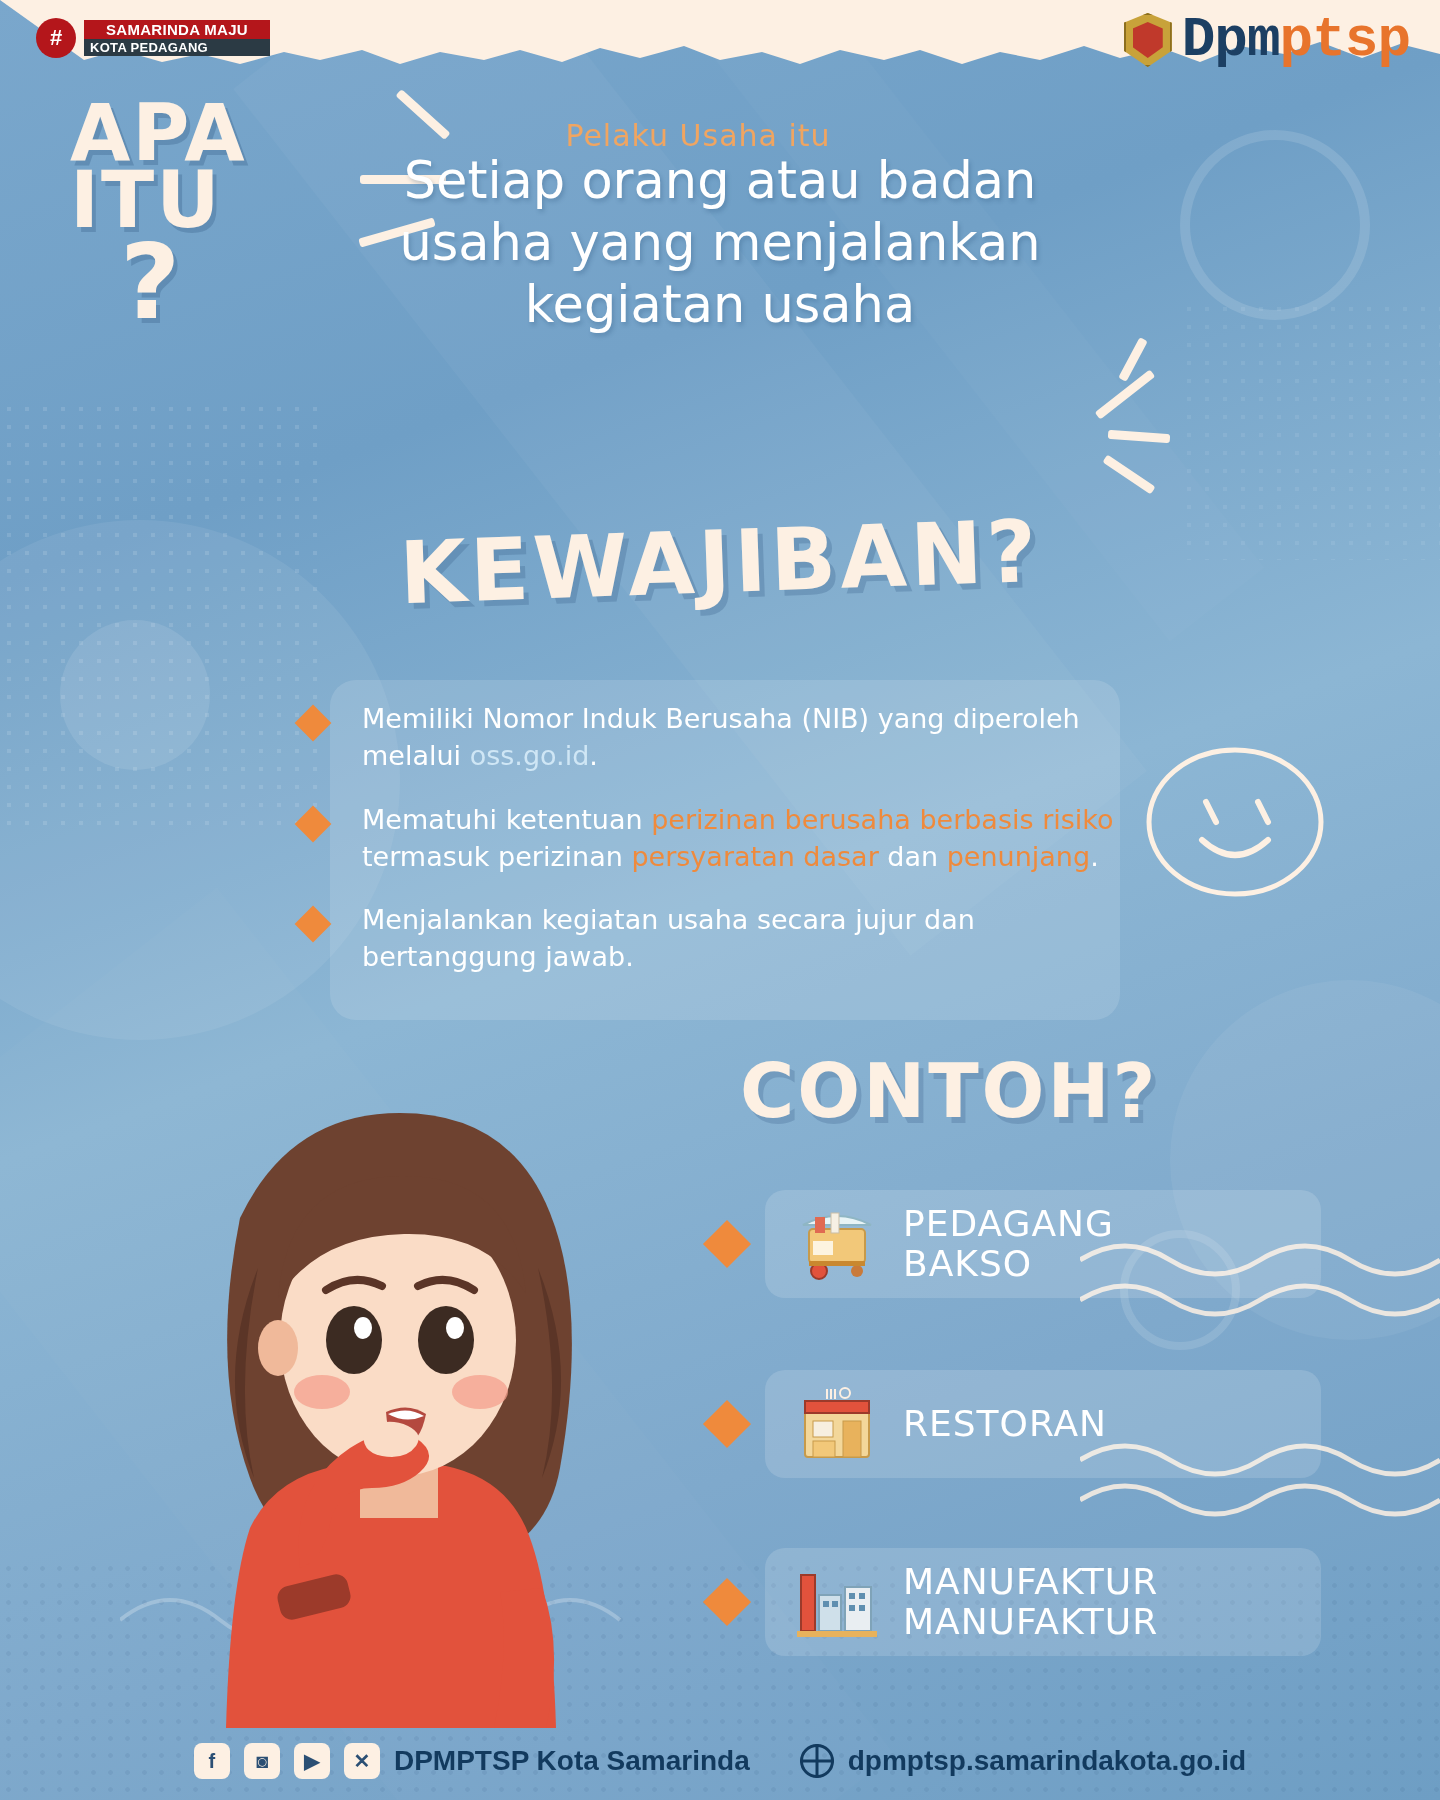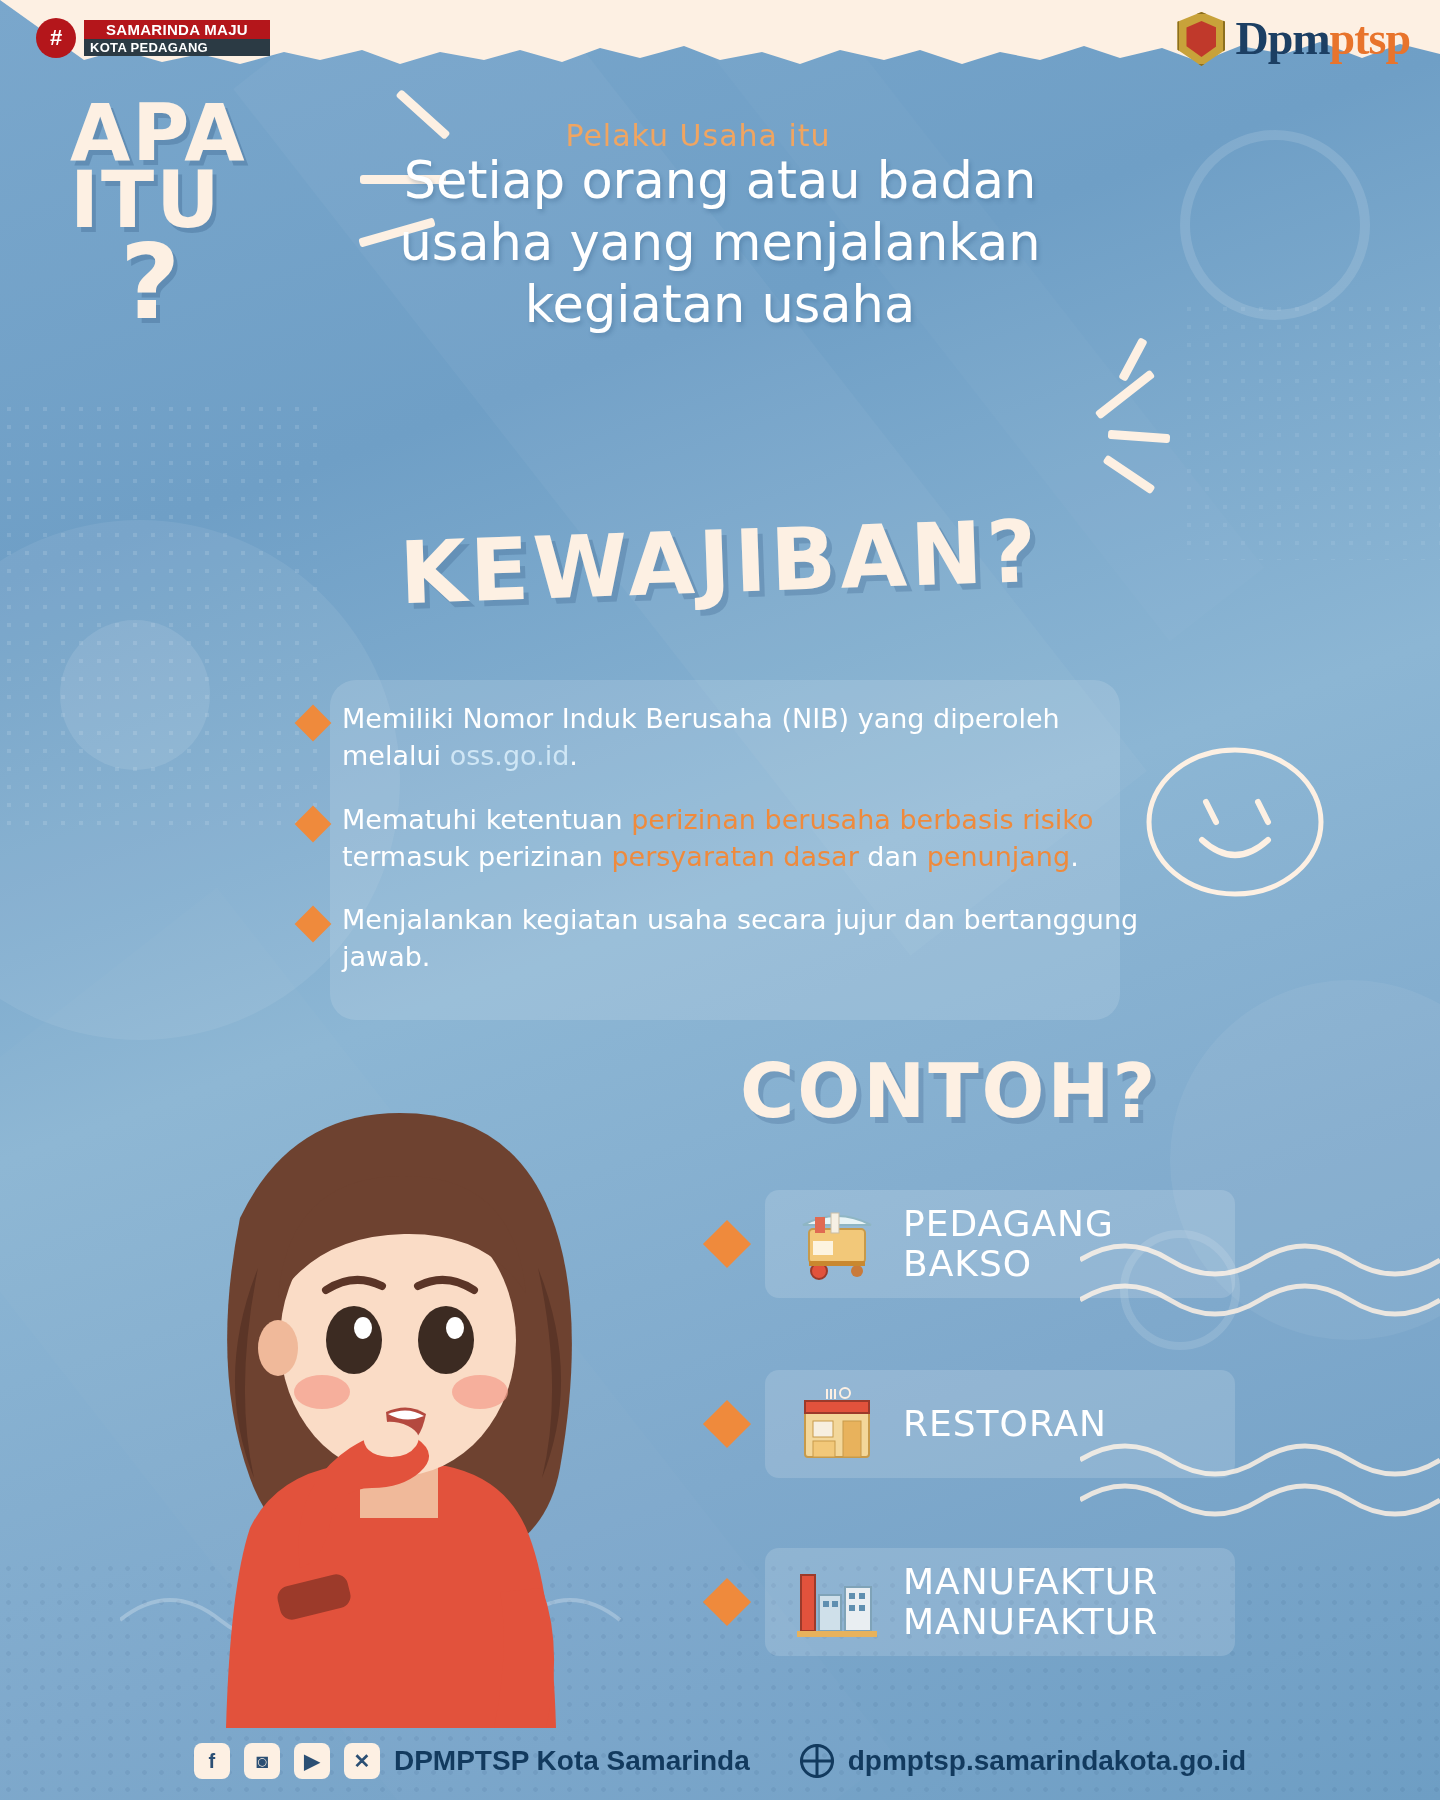--- a/index.html
+++ b/index.html
@@ -80,22 +80,22 @@
     border: 2px solid #8c6f1f;
     clip-path: polygon(50% 0%, 100% 18%, 100% 70%, 50% 100%, 0% 70%, 0% 18%);
     position: relative;
   }
   .crest::after {
     content: ""; position: absolute; inset: 7px;
     background: #c0392b;
     clip-path: polygon(50% 0%, 100% 18%, 100% 70%, 50% 100%, 0% 70%, 0% 18%);
   }
   .dpmptsp-logo {
-    font-family: Liberation Serif, serif;
-    font-size: 46px; font-weight: bold; color: #1c3f63;
+    font-family: Liberation Mono, monospace;
+    font-size: 56px; font-weight: bold; color: #1c3f63;
     letter-spacing: -1px; line-height: 1;
     position: relative;
   }
   .dpmptsp-logo .accent { color: #e8742c; }
 
   
   .apa-itu {
     position: absolute; left: 70px; top: 100px; z-index: 8;
     font-family: "DejaVu Sans", sans-serif;
     font-weight: bold;
@@ -143,21 +143,21 @@
   .oblig-card {
     position: absolute; left: 330px; top: 680px; width: 790px; height: 340px;
     background: rgba(255,255,255,0.13);
     border-radius: 26px;
     z-index: 8;
   }
   .oblig-list {
     position: absolute; left: 300px; top: 700px; width: 840px; z-index: 9;
   }
   .oblig-item {
-    display: flex; align-items: flex-start; gap: 16px; margin-bottom: 26px;
+    display: flex; align-items: flex-start; gap: 36px; margin-bottom: 26px;
   }
   .diamond {
     width: 26px; height: 26px; background: #ef8a3c;
     transform: rotate(45deg); flex: 0 0 26px; margin-top: 10px;
   }
   .oblig-text {
     color: #ffffff; font-size: 27px; line-height: 1.38;
     font-family: "DejaVu Sans", sans-serif;
   }
   .hl { color: #ef8a3c; }
@@ -170,23 +170,23 @@
   .contoh {
     position: absolute; left: 740px; top: 1048px; z-index: 9;
     font-family: "DejaVu Sans", sans-serif;
     font-weight: bold; font-size: 74px; letter-spacing: 3px;
     color: #fdf0e3;
     text-shadow: 5px 6px 0 rgba(70,110,150,0.32);
   }
 
   .example-row {
     position: absolute; z-index: 9; left: 765px;
-    width: 470px; height: 108px;
+    width: 556px; height: 108px;
     background: rgba(255,255,255,0.15);
-    border-radius: 14px;
+    border-radius: 20px;
     display: flex; align-items: center; gap: 20px;
     padding-left: 26px;
   }
   .example-diamond {
     position: absolute; left: -55px; width: 34px; height: 34px;
     background: #ef8a3c; transform: rotate(45deg);
   }
   .ex-label {
     color: #ffffff; font-size: 36px; line-height: 1.12;
     font-family: "DejaVu Sans", sans-serif; letter-spacing: 1px;

